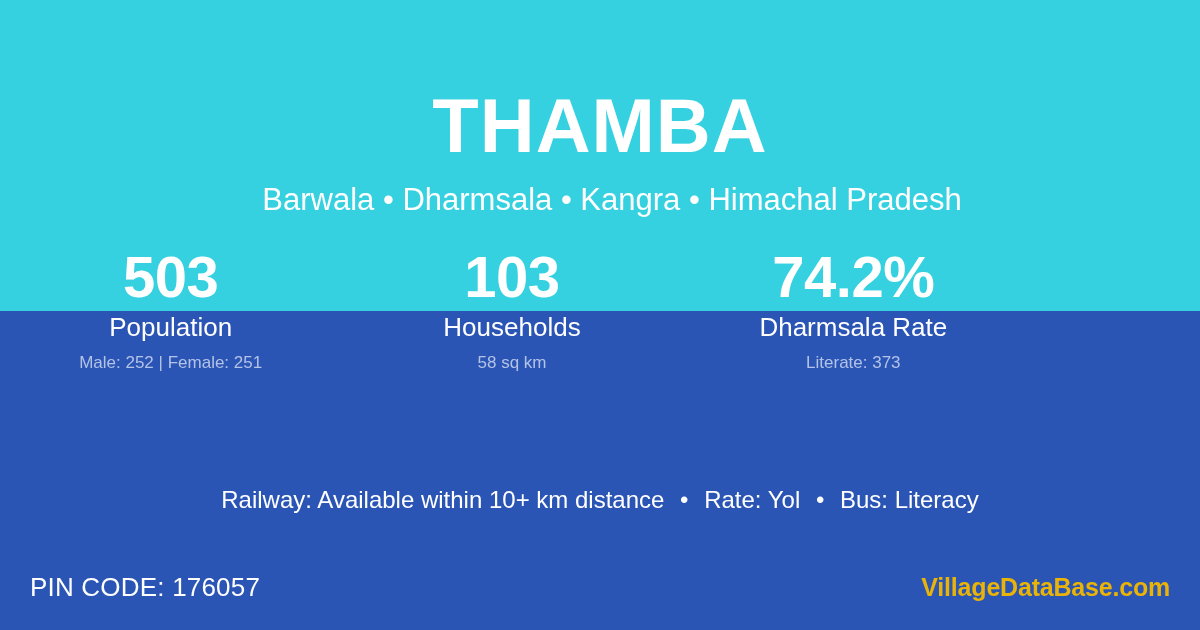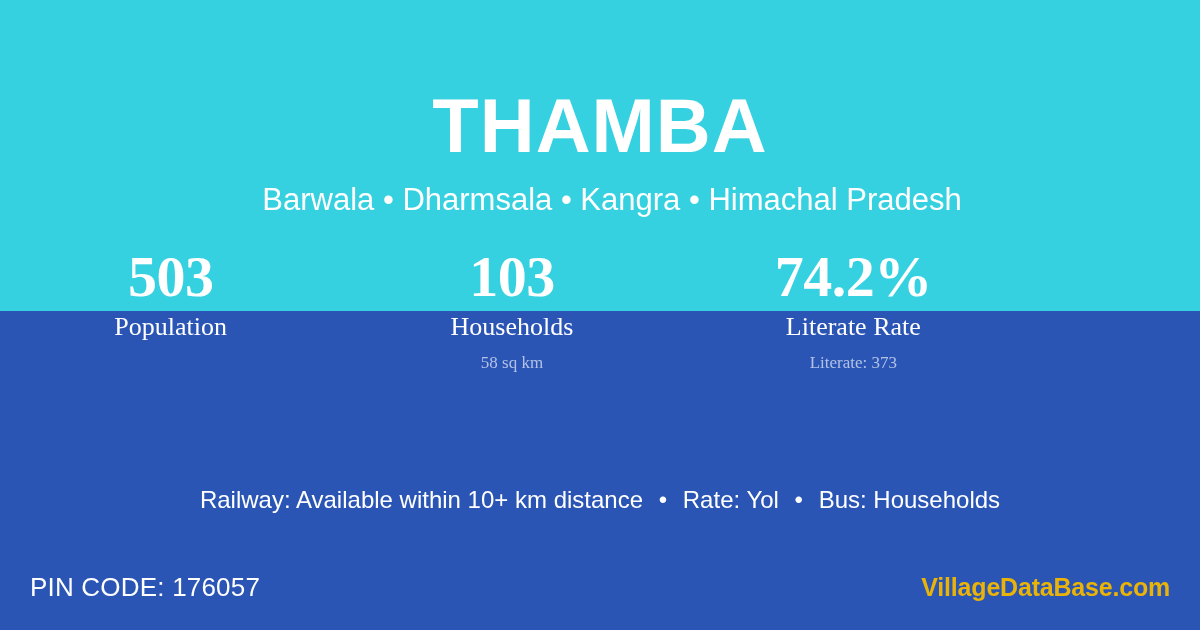--- a/index.html
+++ b/index.html
@@ -63,21 +63,20 @@
   }
 
   
   #stats-row {
     position: absolute;
     left: 0;
     top: 246px;
     width: 1024px;
     height: 140px;
     display: flex;
-    font-family: Liberation Serif, serif;
   }
 
   .stat-block {
     flex: 1 1 0;
     text-align: center;
     position: relative;
   }
 
   .stat-value {
     display: block;
@@ -161,41 +160,42 @@
   <div id="hero-band">
     <div id="village-title">THAMBA</div>
     <div id="village-subtitle">Barwala • Dharmsala • Kangra • Himachal Pradesh</div>
   </div>
 
   <div id="stats-row">
 
     <div class="stat-block">
       <span class="stat-value">503</span>
       <span class="stat-label">Population</span>
+      <span class="stat-sub">Male: 252 | Female: 251</span>
     </div>
 
     <div class="stat-block">
       <span class="stat-value">103</span>
       <span class="stat-label">Households</span>
       <span class="stat-sub">58 sq km</span>
     </div>
 
     <div class="stat-block">
       <span class="stat-value">74.2%</span>
-      <span class="stat-label">Literate Rate</span>
+      <span class="stat-label">Dharmsala Rate</span>
       <span class="stat-sub">Literate: 373</span>
     </div>
 
   </div>
 
   <div id="amenities-row">
     <span>Railway: Available within 10+ km distance</span>
     <span class="amenity-sep">•</span>
     <span>Rate: Yol</span>
     <span class="amenity-sep">•</span>
-    <span>Bus: Households</span>
+    <span>Bus: Literacy</span>
   </div>
 
   <div id="pin-code">PIN CODE: 176057</div>
 
   <div id="watermark">VillageDataBase.com</div>
 
 </div>
 
 </body></html>

